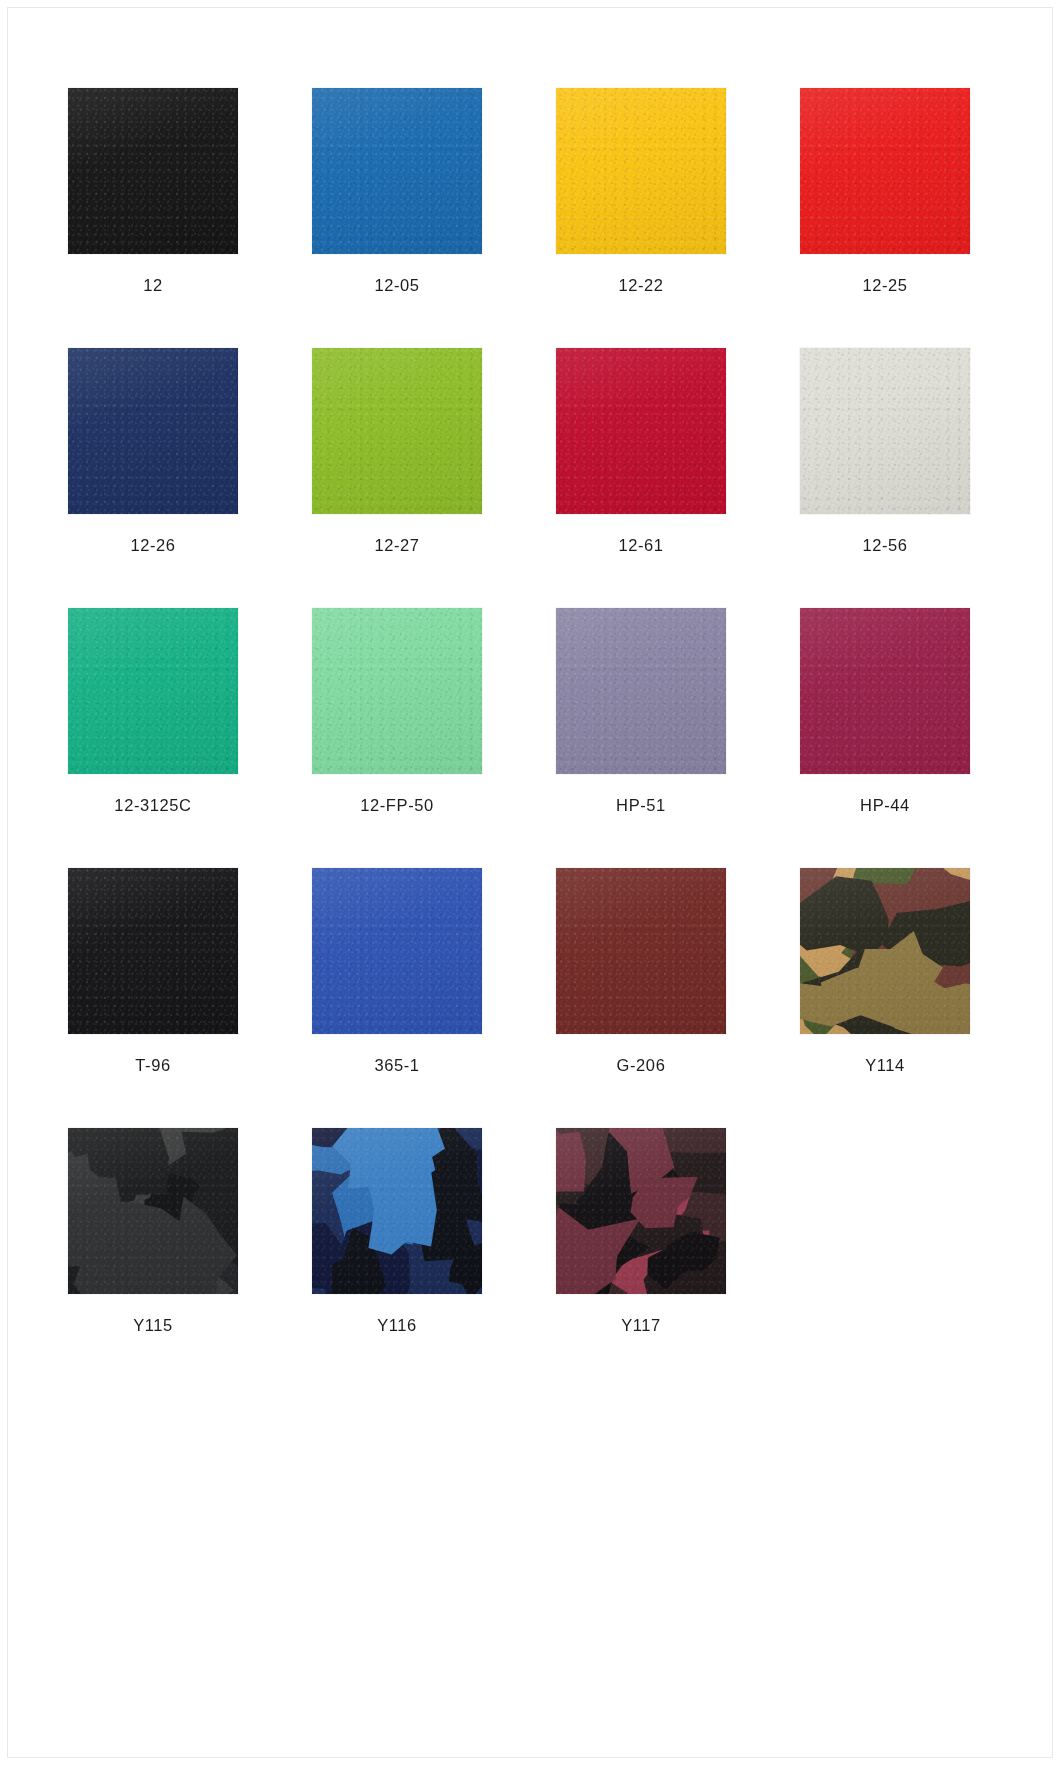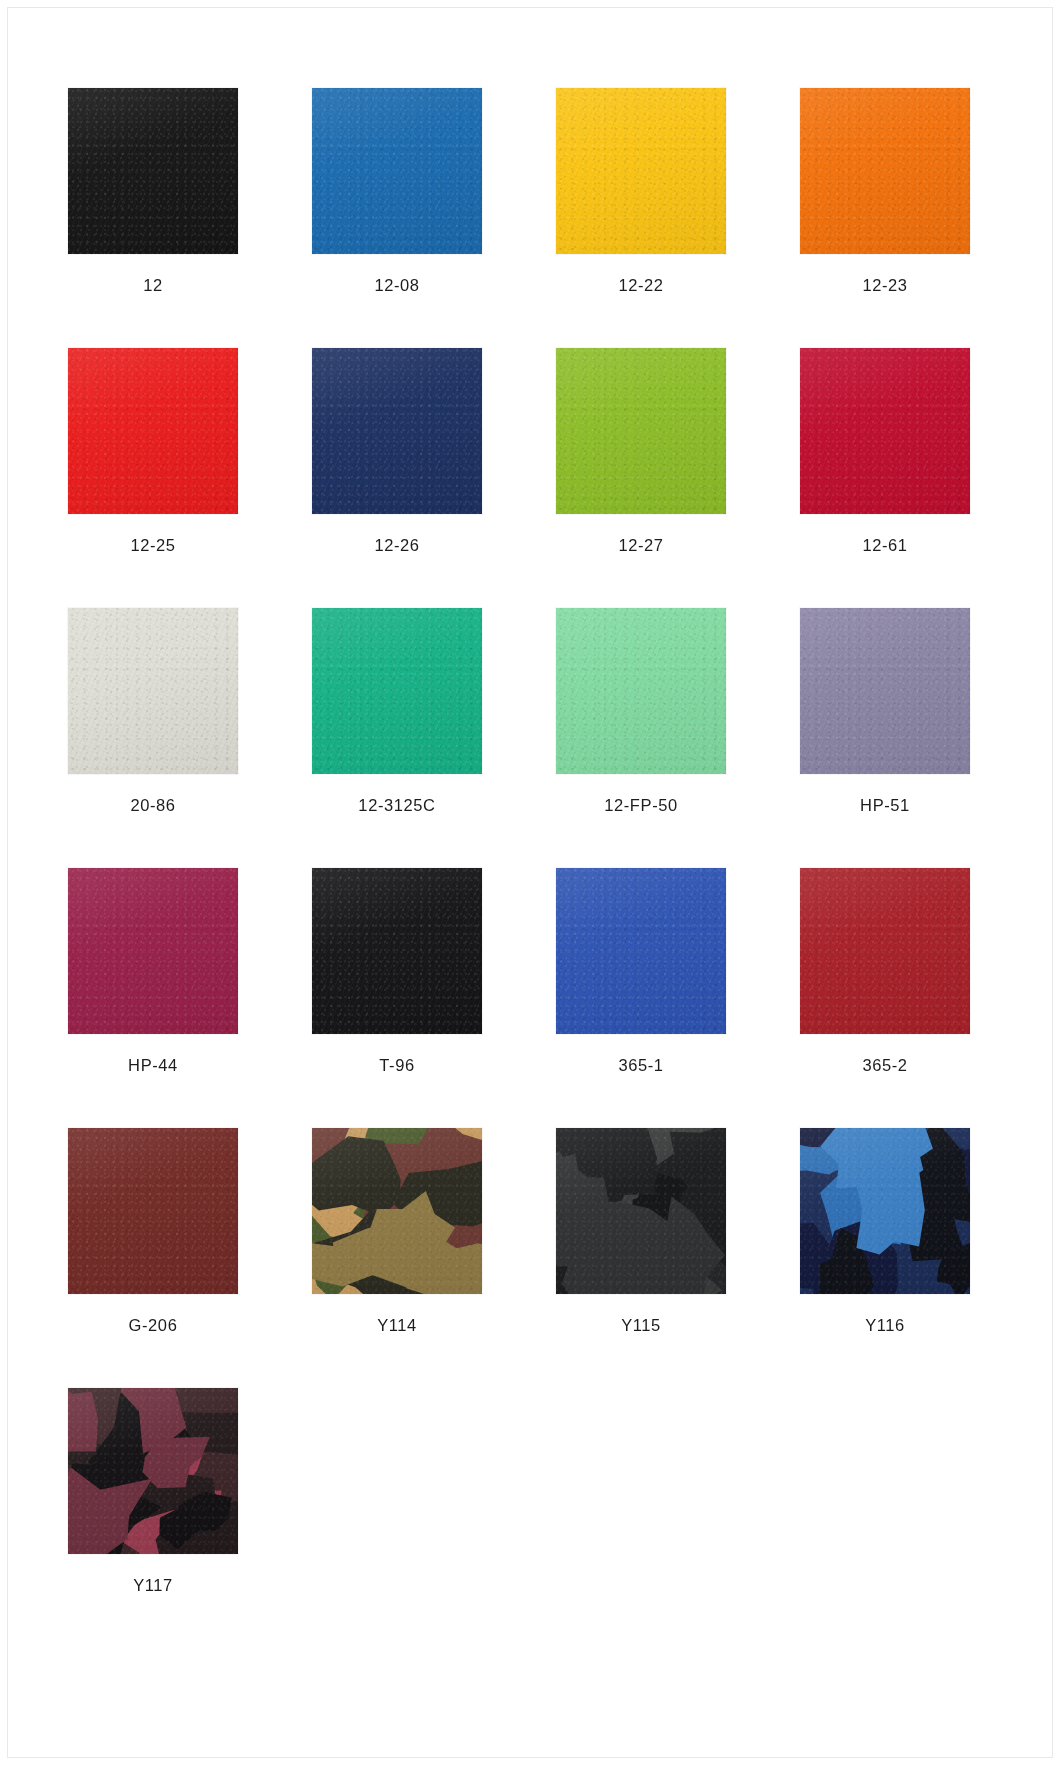--- a/index.html
+++ b/index.html
@@ -114,39 +114,31 @@
           <div class="sheen"></div>
         </div>
         <div class="chip-label">12</div>
       </div>
       <div class="swatch-cell">
         <div class="chip" style="background: rgb(26, 107, 176);">
           <div class="grain"></div>
           <div class="grain2"></div>
           <div class="sheen"></div>
         </div>
-        <div class="chip-label">12-08</div>
+        <div class="chip-label">12-05</div>
       </div>
       <div class="swatch-cell">
         <div class="chip" style="background: rgb(251, 197, 19);">
           <div class="grain"></div>
           <div class="grain2"></div>
           <div class="sheen"></div>
         </div>
         <div class="chip-label">12-22</div>
       </div>
       <div class="swatch-cell">
-        <div class="chip" style="background: rgb(244, 113, 11);">
-          <div class="grain"></div>
-          <div class="grain2"></div>
-          <div class="sheen"></div>
-        </div>
-        <div class="chip-label">12-23</div>
-      </div>
-      <div class="swatch-cell">
         <div class="chip" style="background: rgb(236, 28, 28);">
           <div class="grain"></div>
           <div class="grain2"></div>
           <div class="sheen"></div>
         </div>
         <div class="chip-label">12-25</div>
       </div>
       <div class="swatch-cell">
         <div class="chip" style="background: rgb(29, 49, 99);">
           <div class="grain"></div>
@@ -170,21 +162,21 @@
           <div class="sheen"></div>
         </div>
         <div class="chip-label">12-61</div>
       </div>
       <div class="swatch-cell">
         <div class="chip" style="background: rgb(223, 223, 214);">
           <div class="grain"></div>
           <div class="grain2"></div>
           <div class="sheen"></div>
         </div>
-        <div class="chip-label">20-86</div>
+        <div class="chip-label">12-56</div>
       </div>
       <div class="swatch-cell">
         <div class="chip" style="background: rgb(22, 178, 135);">
           <div class="grain"></div>
           <div class="grain2"></div>
           <div class="sheen"></div>
         </div>
         <div class="chip-label">12-3125C</div>
       </div>
       <div class="swatch-cell">
@@ -219,28 +211,20 @@
         </div>
         <div class="chip-label">T-96</div>
       </div>
       <div class="swatch-cell">
         <div class="chip" style="background: rgb(46, 84, 180);">
           <div class="grain"></div>
           <div class="grain2"></div>
           <div class="sheen"></div>
         </div>
         <div class="chip-label">365-1</div>
-      </div>
-      <div class="swatch-cell">
-        <div class="chip" style="background: rgb(169, 32, 40);">
-          <div class="grain"></div>
-          <div class="grain2"></div>
-          <div class="sheen"></div>
-        </div>
-        <div class="chip-label">365-2</div>
       </div>
       <div class="swatch-cell">
         <div class="chip" style="background: rgb(115, 42, 38);">
           <div class="grain"></div>
           <div class="grain2"></div>
           <div class="sheen"></div>
         </div>
         <div class="chip-label">G-206</div>
       </div>
       <div class="swatch-cell">

